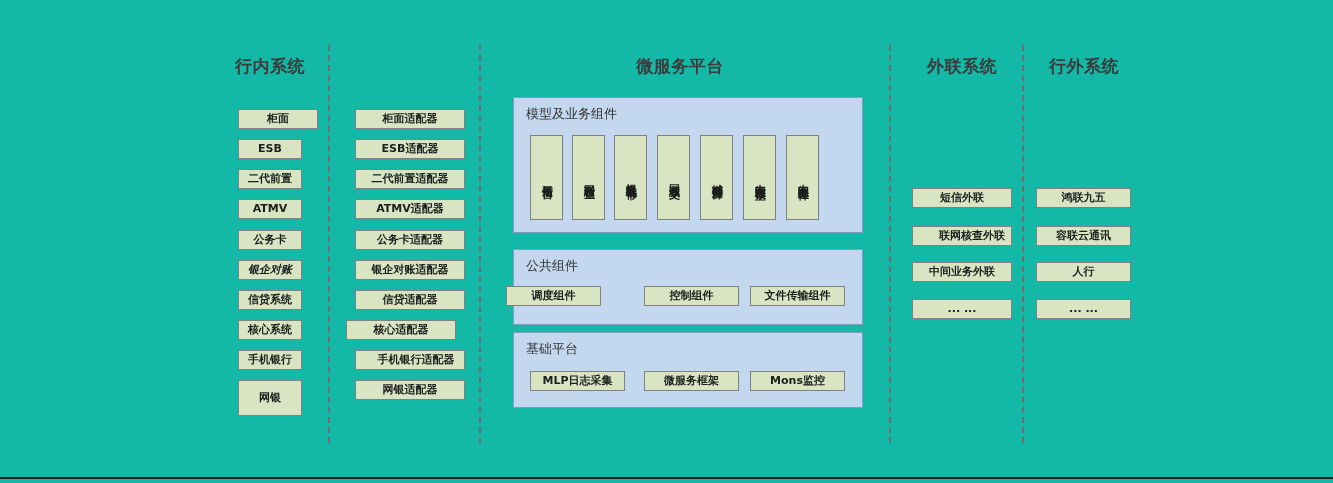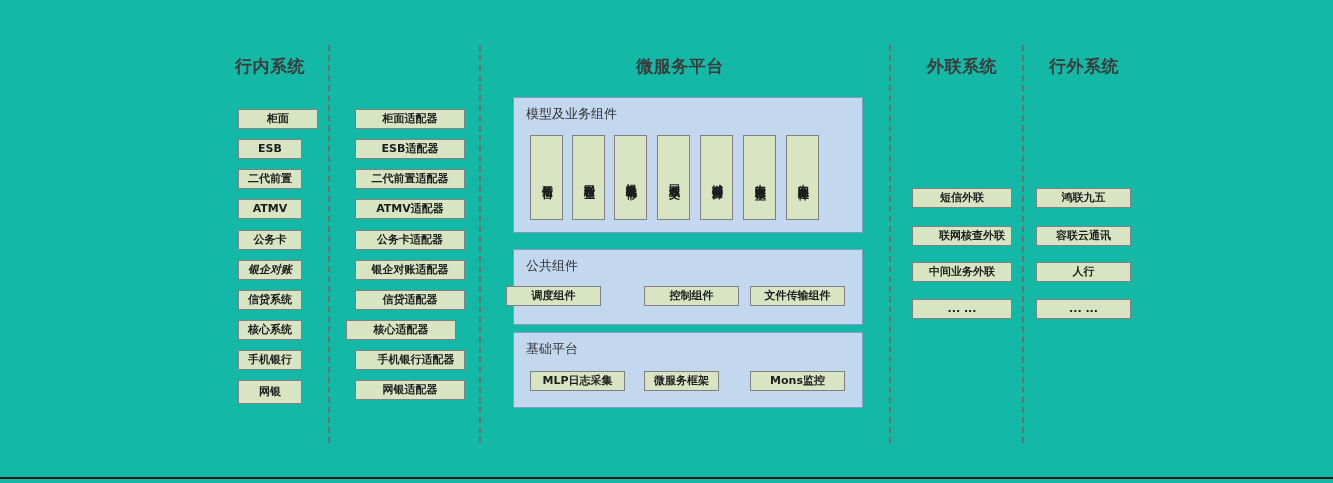--- a/index.html
+++ b/index.html
@@ -108,21 +108,21 @@
 
   <div class="gbox" style="left:238px; top:109px;  width:80px; height:20px;">柜面</div>
   <div class="gbox" style="left:238px; top:139px;  width:64px; height:20px;">ESB</div>
   <div class="gbox" style="left:238px; top:169px;  width:64px; height:20px;">二代前置</div>
   <div class="gbox" style="left:238px; top:199px;  width:64px; height:20px;">ATMV</div>
   <div class="gbox" style="left:238px; top:230px;  width:64px; height:20px;">公务卡</div>
   <div class="gbox" style="left:238px; top:260px;  width:64px; height:20px;font-style:italic;">银企对账</div>
   <div class="gbox" style="left:238px; top:290px;  width:64px; height:20px;">信贷系统</div>
   <div class="gbox" style="left:238px; top:320px;  width:64px; height:20px;">核心系统</div>
   <div class="gbox" style="left:238px; top:350px;  width:64px; height:20px;">手机银行</div>
-  <div class="gbox" style="left:238px; top:380px;  width:64px; height:24px;text-align:right;">网银</div>
+  <div class="gbox" style="left:238px; top:380px;  width:64px; height:36px;text-align:right;">网银</div>
 
   <div class="gbox" style="left:355px; top:109px; width:110px; height:20px;">柜面适配器</div>
   <div class="gbox" style="left:355px; top:139px; width:110px; height:20px;">ESB适配器</div>
   <div class="gbox" style="left:355px; top:169px; width:110px; height:20px;">二代前置适配器</div>
   <div class="gbox" style="left:355px; top:199px; width:110px; height:20px;">ATMV适配器</div>
   <div class="gbox" style="left:355px; top:230px; width:110px; height:20px;">公务卡适配器</div>
   <div class="gbox" style="left:355px; top:260px; width:110px; height:20px;">银企对账适配器</div>
   <div class="gbox" style="left:355px; top:290px; width:110px; height:20px;">信贷适配器</div>
   <div class="gbox" style="left:346px; top:320px; width:110px; height:20px;">核心适配器</div>
   <div class="gbox" style="left:355px; top:350px; width:110px; height:20px;padding-left:12px;">手机银行适配器</div>
@@ -143,21 +143,21 @@
     <div class="panel-title">公共组件</div>
   </div>
   <div class="gbox" style="left:506px; top:286px; width:95px; height:20px;">调度组件</div>
   <div class="gbox" style="left:644px; top:286px; width:95px; height:20px;">控制组件</div>
   <div class="gbox" style="left:750px; top:286px; width:95px; height:20px;">文件传输组件</div>
 
   <div class="panel" style="left:513px; top:332px; width:350px; height:76px;">
     <div class="panel-title">基础平台</div>
   </div>
   <div class="gbox" style="left:530px; top:371px; width:95px; height:20px;">MLP日志采集</div>
-  <div class="gbox" style="left:644px; top:371px; width:75px; height:20px;">微服务框架</div>
+  <div class="gbox" style="left:644px; top:371px; width:95px; height:20px;">微服务框架</div>
   <div class="gbox" style="left:750px; top:371px; width:95px; height:20px;">Mons监控</div>
 
   <div class="gbox" style="left:912px; top:188px; width:100px; height:20px;">短信外联</div>
   <div class="gbox" style="left:912px; top:226px; width:100px; height:20px;padding-left:20px;">联网核查外联</div>
   <div class="gbox" style="left:912px; top:262px; width:100px; height:20px;">中间业务外联</div>
   <div class="gbox" style="left:912px; top:299px; width:100px; height:20px;">... ...</div>
 
   <div class="gbox" style="left:1036px; top:188px; width:95px; height:20px;">鸿联九五</div>
   <div class="gbox" style="left:1036px; top:226px; width:95px; height:20px;">容联云通讯</div>
   <div class="gbox" style="left:1036px; top:262px; width:95px; height:20px;">人行</div>

